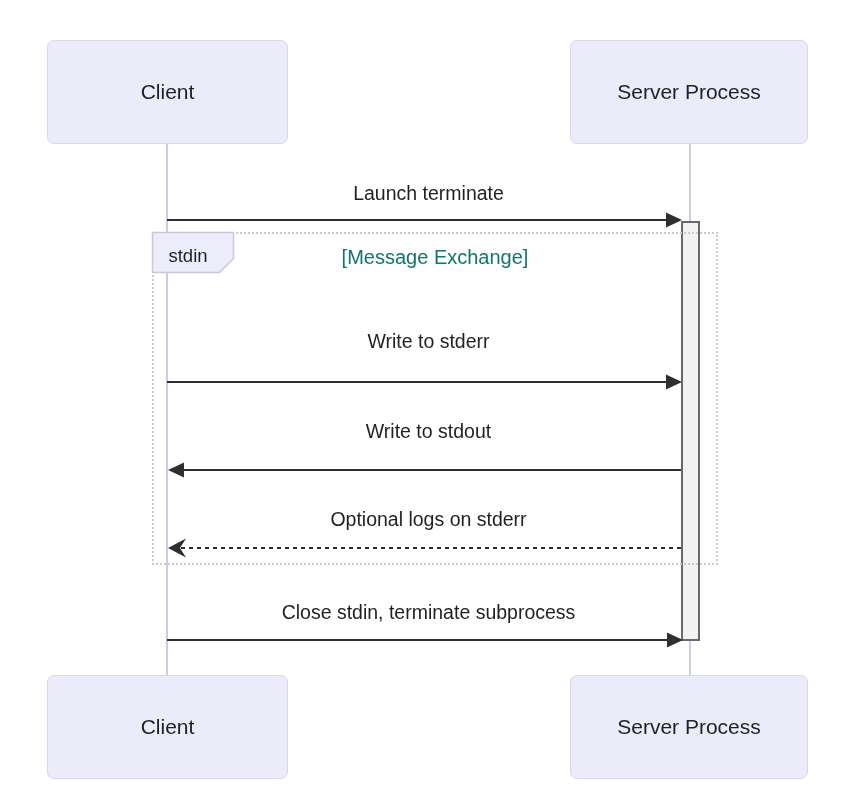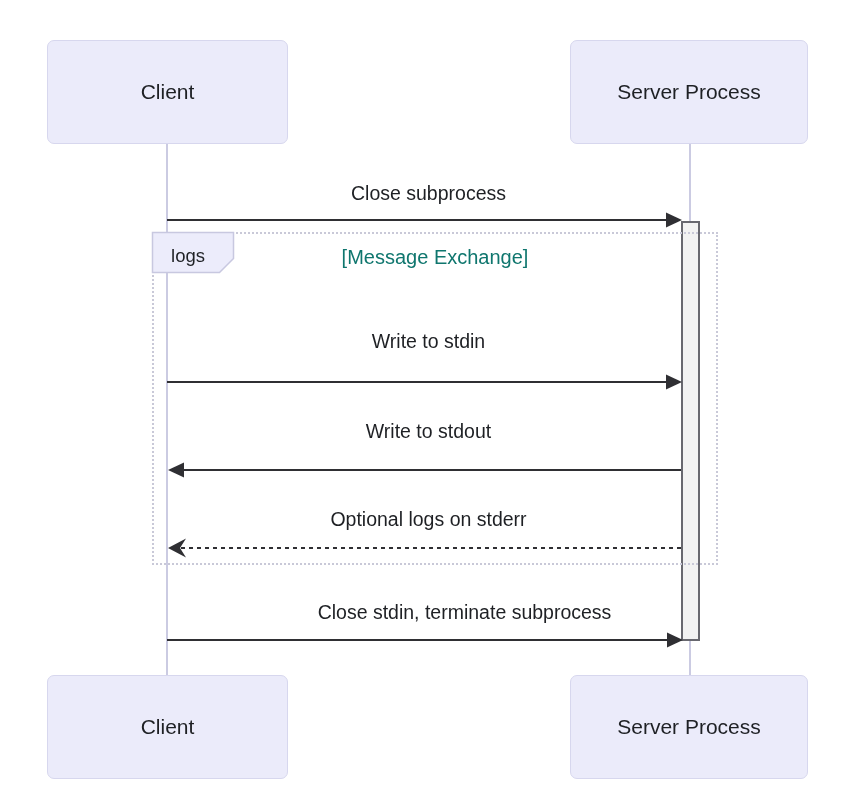--- a/index.html
+++ b/index.html
@@ -80,21 +80,21 @@
     width: 523px;
     text-align: center;
     font-size: 19.5px;
     line-height: 26px;
     color: #1e2024;
   }
   .label-launch { top: 180px; }
   .label-stdin  { top: 328px; }
   .label-stdout { top: 418px; }
   .label-stderr { top: 506px; }
-  .label-close  { top: 599px; margin-left: 36px; }
+  .label-close  { top: 599px; }
 
   .loop-title {
     position: absolute;
     left: 152px;
     top: 244px;
     width: 566px;
     text-align: center;
     font-size: 20px;
     line-height: 26px;
     color: #0f766e;
@@ -158,22 +158,22 @@
       <line x1="681" y1="548" x2="176" y2="548" stroke="#2f2f33" stroke-width="2.2" stroke-dasharray="4 4"></line>
       <polygon points="168,548 186,538.5 180,548 186,557.5" fill="#2f2f33"></polygon>
     </g>
 
     <g>
       <line x1="167" y1="640" x2="670" y2="640" stroke="#2f2f33" stroke-width="2.2"></line>
       <polygon points="683,640 667,632.5 667,647.5" fill="#2f2f33"></polygon>
     </g>
   </svg>
 
-  <div class="loop-keyword">logs</div>
+  <div class="loop-keyword">stdin</div>
   <div class="loop-title">[Message Exchange]</div>
 
-  <div class="msg-label label-launch">Close subprocess</div>
-  <div class="msg-label label-stdin">Write to stdin</div>
+  <div class="msg-label label-launch">Launch terminate</div>
+  <div class="msg-label label-stdin">Write to stderr</div>
   <div class="msg-label label-stderr">Optional logs on stderr</div>
   <div class="msg-label label-stdout">Write to stdout</div>
   <div class="msg-label label-close">Close stdin, terminate subprocess</div>
 
 </div>
 
 </body></html>

